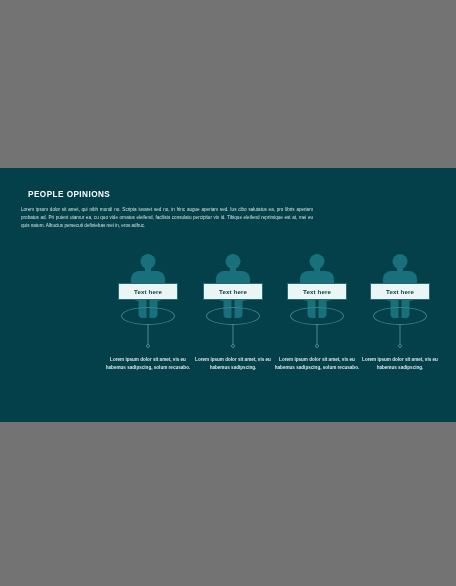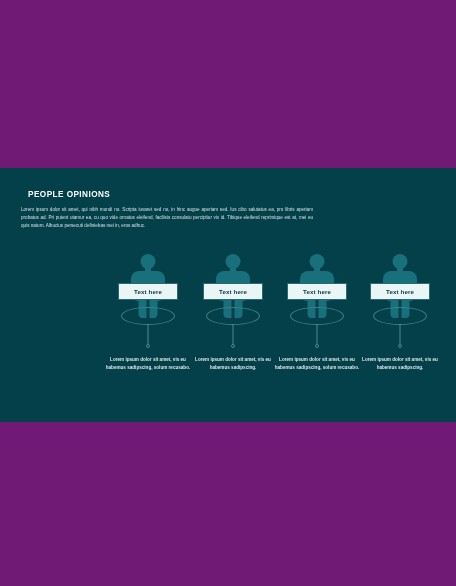--- a/index.html
+++ b/index.html
@@ -1,21 +1,21 @@
 <!DOCTYPE html>
 <html><head>
 <meta charset="utf-8">
 <style>
   html,body{margin:0;padding:0;}
   body{
     width:456px;height:586px;background:#ffffff;
     font-family:"Liberation Sans", sans-serif;
     overflow:hidden;
   }
-  .slide-area{position:absolute;left:0;top:0;width:456px;height:586px;background:#701a75;}
+  .slide-area{position:absolute;left:0;top:0;width:456px;height:586px;background:#737373;}
   .panel{
     position:absolute;left:0;top:168px;width:456px;height:254px;
     background:#044049;
   }
   .panel-title{
     position:absolute;left:28px;top:22px;
     font-size:8.2px;font-weight:bold;letter-spacing:0.45px;
     color:#ffffff;
   }
   .panel-body{

